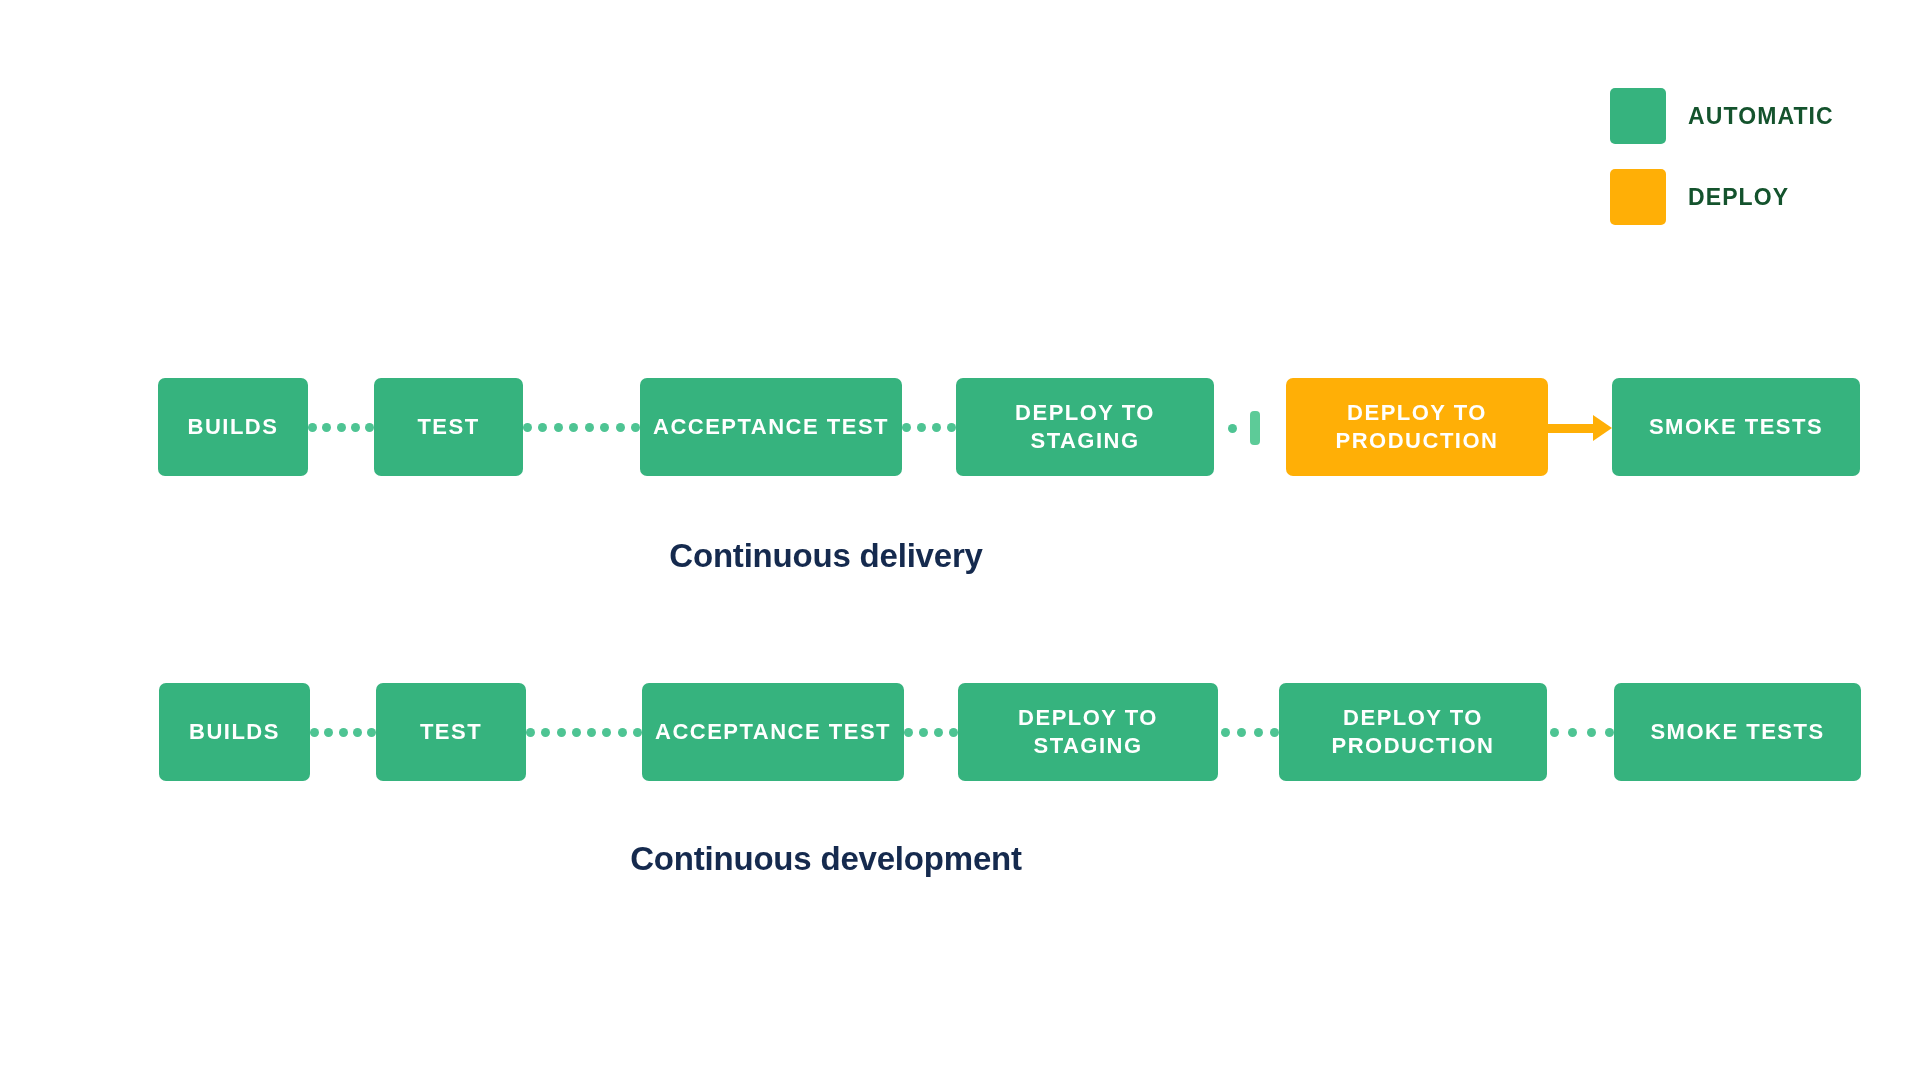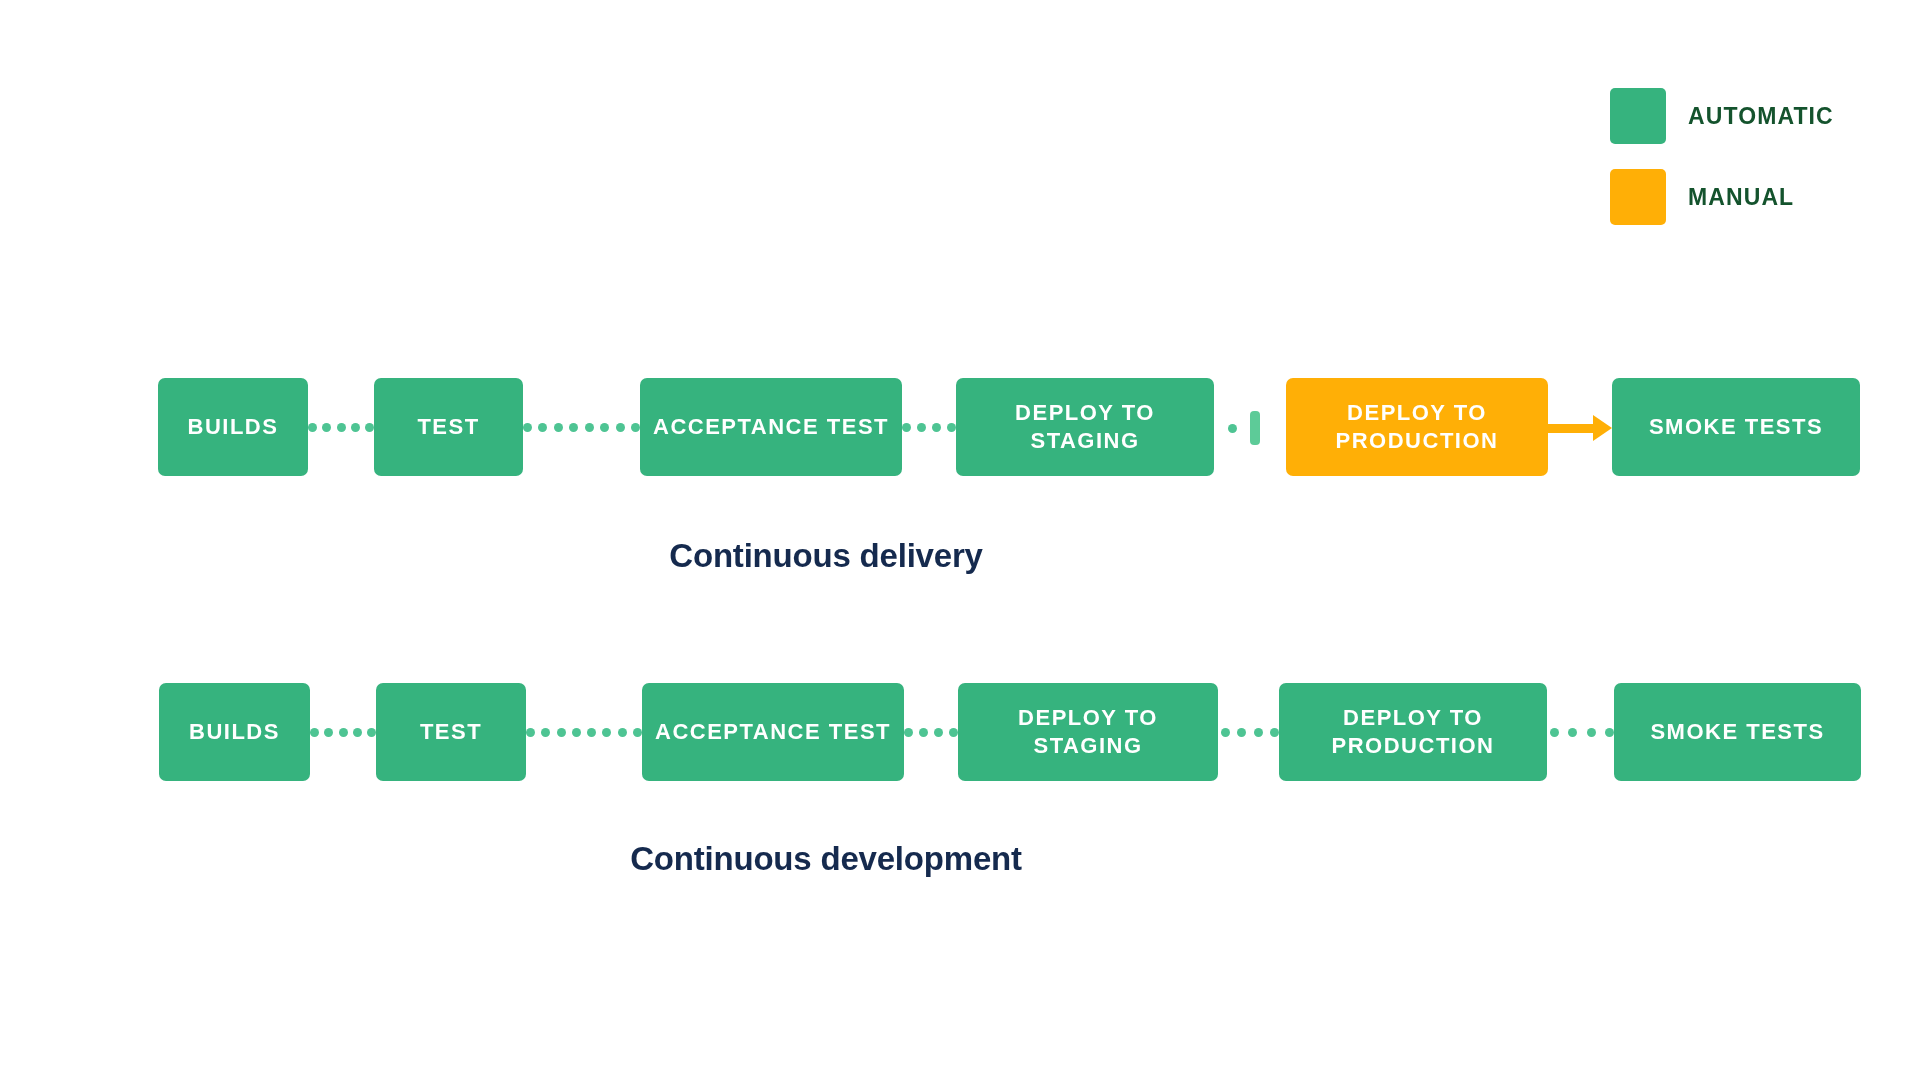--- a/index.html
+++ b/index.html
@@ -165,21 +165,21 @@
 
 <div class="canvas">
 
   <div class="legend">
     <div class="legend-row">
       <span class="legend-swatch automatic"></span>
       <span class="legend-label">AUTOMATIC</span>
     </div>
     <div class="legend-row">
       <span class="legend-swatch manual"></span>
-      <span class="legend-label">MANUAL</span>
+      <span class="legend-label">DEPLOY</span>
     </div>
   </div>
 
   <div class="pipeline row-delivery">
 
     <div class="conn" style="left:272px;width:66px;">
       <span class="dot"></span>
       <span class="dot"></span>
       <span class="dot"></span>
       <span class="dot"></span>

